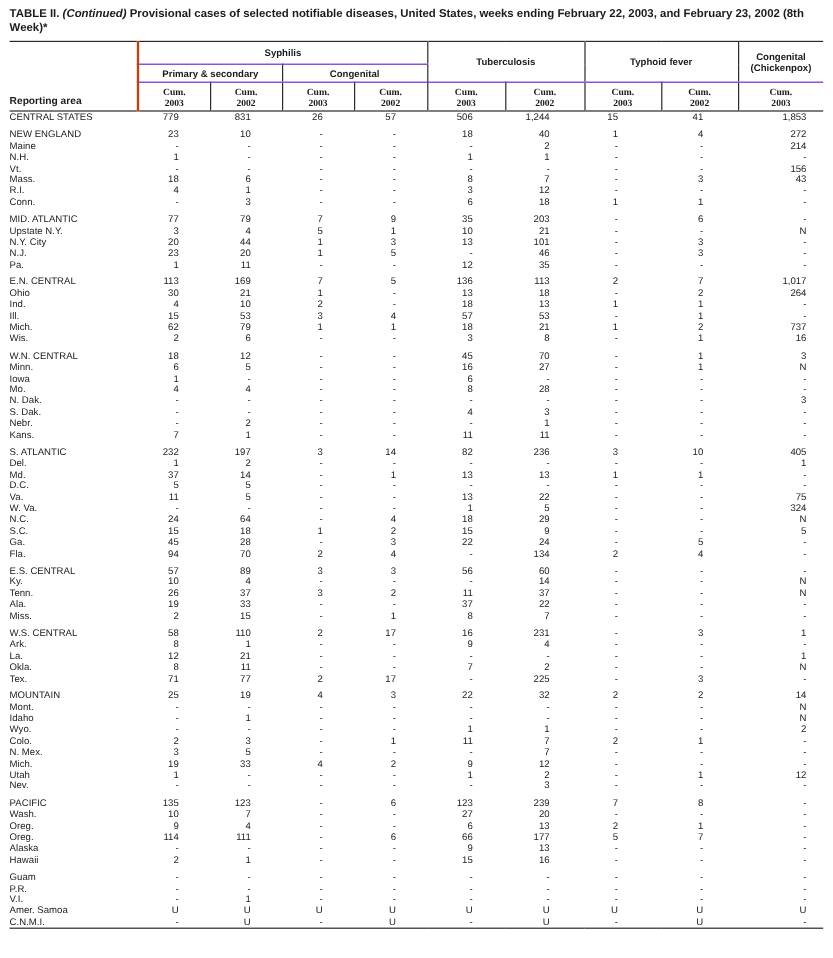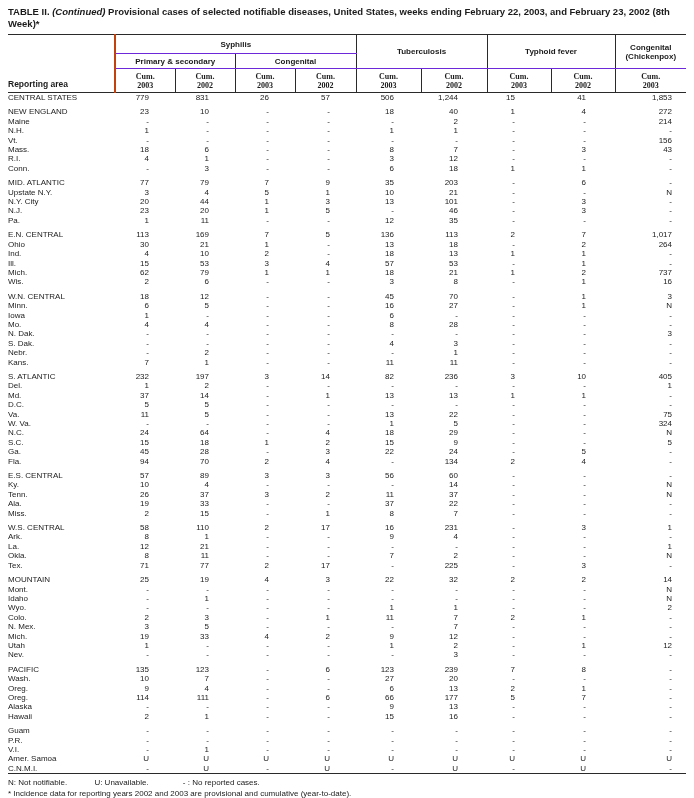--- a/index.html
+++ b/index.html
@@ -994,22 +994,14 @@
           <td class="num c4">U</td>
           <td class="num c5">-</td>
           <td class="num c6">U</td>
           <td class="num c7">-</td>
           <td class="num c8">U</td>
           <td class="num c9">-</td>
         </tr>
       </tbody>
   </table>
 
-  <div class="footnotes">
-    <div>
-      <span>N: Not notifiable.</span>
-      <span class="fn-u">U: Unavailable.</span>
-      <span class="fn-dash">- : No reported cases.</span>
-    </div>
-    <div>* Incidence data for reporting years 2002 and 2003 are provisional and cumulative (year-to-date).</div>
-  </div>
 
 </div>
 
 </body></html>

